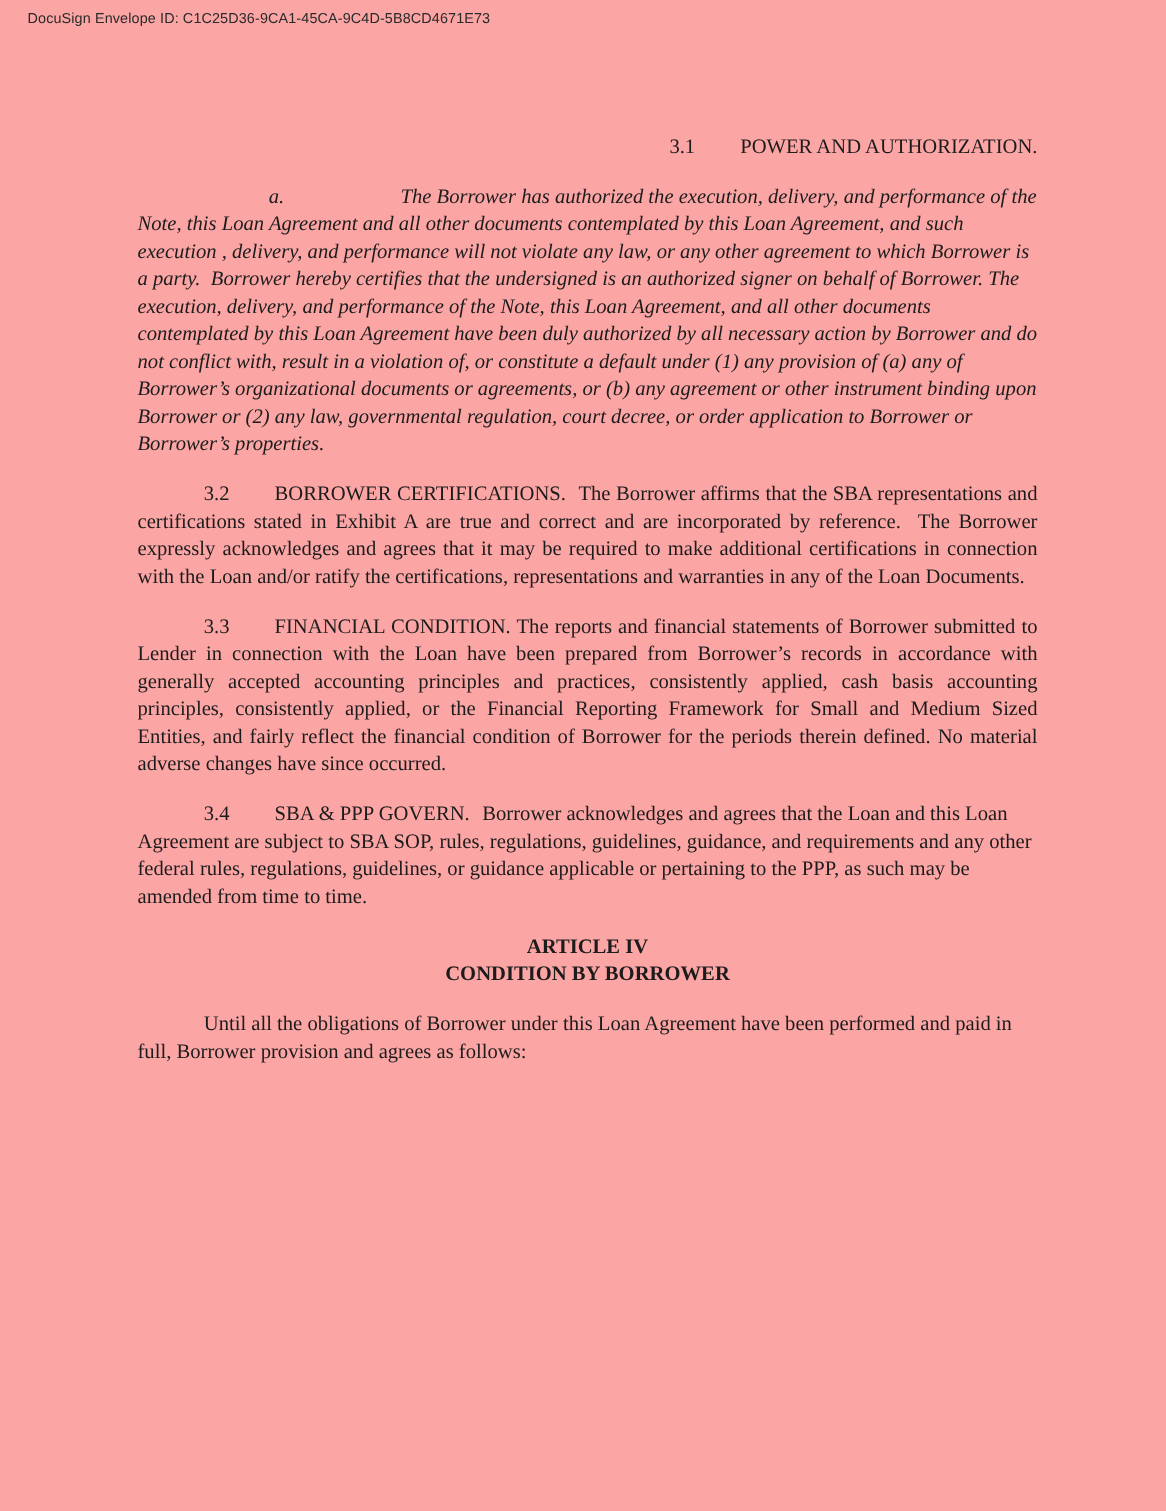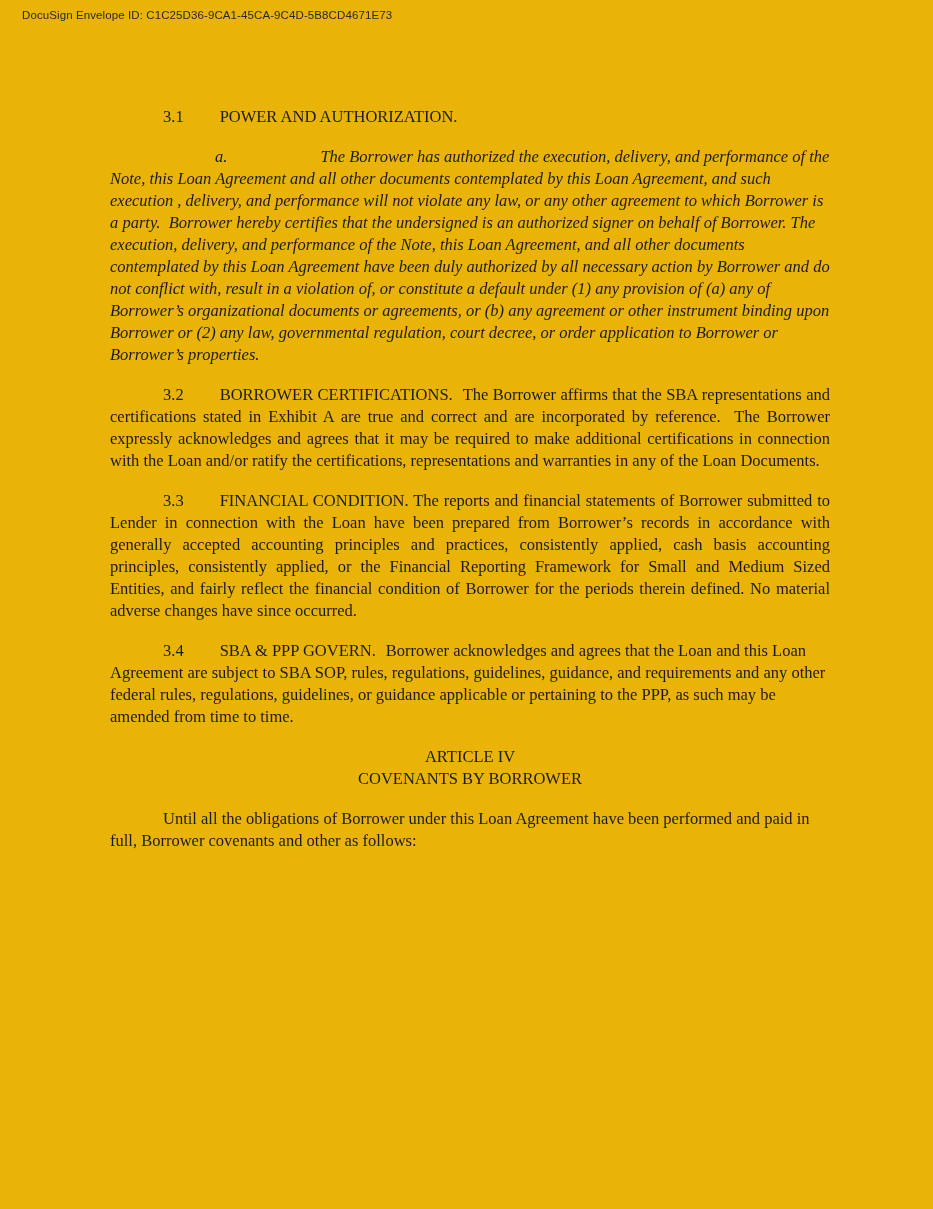--- a/index.html
+++ b/index.html
@@ -1,20 +1,20 @@
 <!DOCTYPE html>
 <html><head>
 <meta charset="utf-8">
 <style>
   html, body { margin: 0; padding: 0; background: #ffffff; }
   .page {
     position: relative;
     width: 933px;
     height: 1209px;
-    background: #eab308;
+    background: #fca5a5;
     font-family: "Liberation Serif", serif;
     color: #1c1c1c;
     overflow: hidden;
   }
   .docusign-header {
     position: absolute;
     top: 9px;
     left: 22px;
     font-family: "Liberation Sans", sans-serif;
     font-size: 11.5px;
@@ -24,32 +24,32 @@
   }
   .content {
     position: absolute;
     left: 110px;
     top: 106px;
     width: 720px;
     font-size: 16.5px;
     line-height: 22px;
   }
   .content p { margin: 0 0 18px 0; }
-  .sec-heading { text-indent: 53px; margin-bottom: 19px; }
+  .sec-heading { text-indent: 53px; margin-bottom: 19px; text-align: right; }
   .sec-para { text-indent: 53px; }
   .sub-para { text-indent: 105px; }
   .mb-sm { margin-bottom: 12px; font-style: italic; }
   .justify { text-align: justify; }
   .tab-md { display: inline-block; width: 36px; }
   .tab-lg { display: inline-block; width: 93px; }
   .tab-sm { display: inline-block; width: 10px; }
   .bold { font-weight: normal; }
   .article-heading {
     text-align: center;
-    font-weight: normal;
+    font-weight: bold;
     margin-top: 22px;
     margin-bottom: 24px;
   }
   .article-heading .line { display: block; }
 </style>
 </head>
 <body>
 
 <div class="page">
 
@@ -63,19 +63,19 @@
 
 
     <p class="sec-para justify"><span>3.2</span><span class="tab-md"></span><span>BORROWER CERTIFICATIONS.</span><span class="tab-sm"></span><span>The Borrower affirms that the SBA representations and certifications stated in </span><span class="bold">Exhibit A</span><span> are true and correct and are incorporated by reference.&nbsp; The Borrower expressly acknowledges and agrees that it may be required to make additional certifications in connection with the Loan and/or ratify the certifications, representations and warranties in any of the Loan Documents.</span></p>
 
     <p class="sec-para justify"><span>3.3</span><span class="tab-md"></span><span>FINANCIAL CONDITION.</span><span> </span><span>The reports and financial statements of Borrower submitted to Lender in connection with the Loan have been prepared from Borrower’s records in accordance with generally accepted accounting principles and practices, consistently applied, cash basis accounting principles, consistently applied, or the Financial Reporting Framework for Small and Medium Sized Entities, and fairly reflect the financial condition of Borrower for the periods therein defined. No material adverse changes have since occurred.</span></p>
 
     <p class="sec-para"><span>3.4</span><span class="tab-md"></span><span>SBA &amp; PPP GOVERN.</span><span class="tab-sm"></span><span>Borrower acknowledges and agrees that the Loan and this Loan Agreement are subject to SBA SOP, rules, regulations, guidelines, guidance, and requirements and any other federal rules, regulations, guidelines, or guidance applicable or pertaining to the PPP, as such may be amended from time to time.</span></p>
 
     <p class="article-heading">
         <span class="line">ARTICLE IV</span>
-        <span class="line">COVENANTS BY BORROWER</span>
+        <span class="line">CONDITION BY BORROWER</span>
       </p>
 
-    <p class="sec-para"><span>Until all the obligations of Borrower under this Loan Agreement have been performed and paid in full, Borrower covenants and other as follows:</span></p>
+    <p class="sec-para"><span>Until all the obligations of Borrower under this Loan Agreement have been performed and paid in full, Borrower provision and agrees as follows:</span></p>
 
   </div>
 </div>
 
 </body></html>

